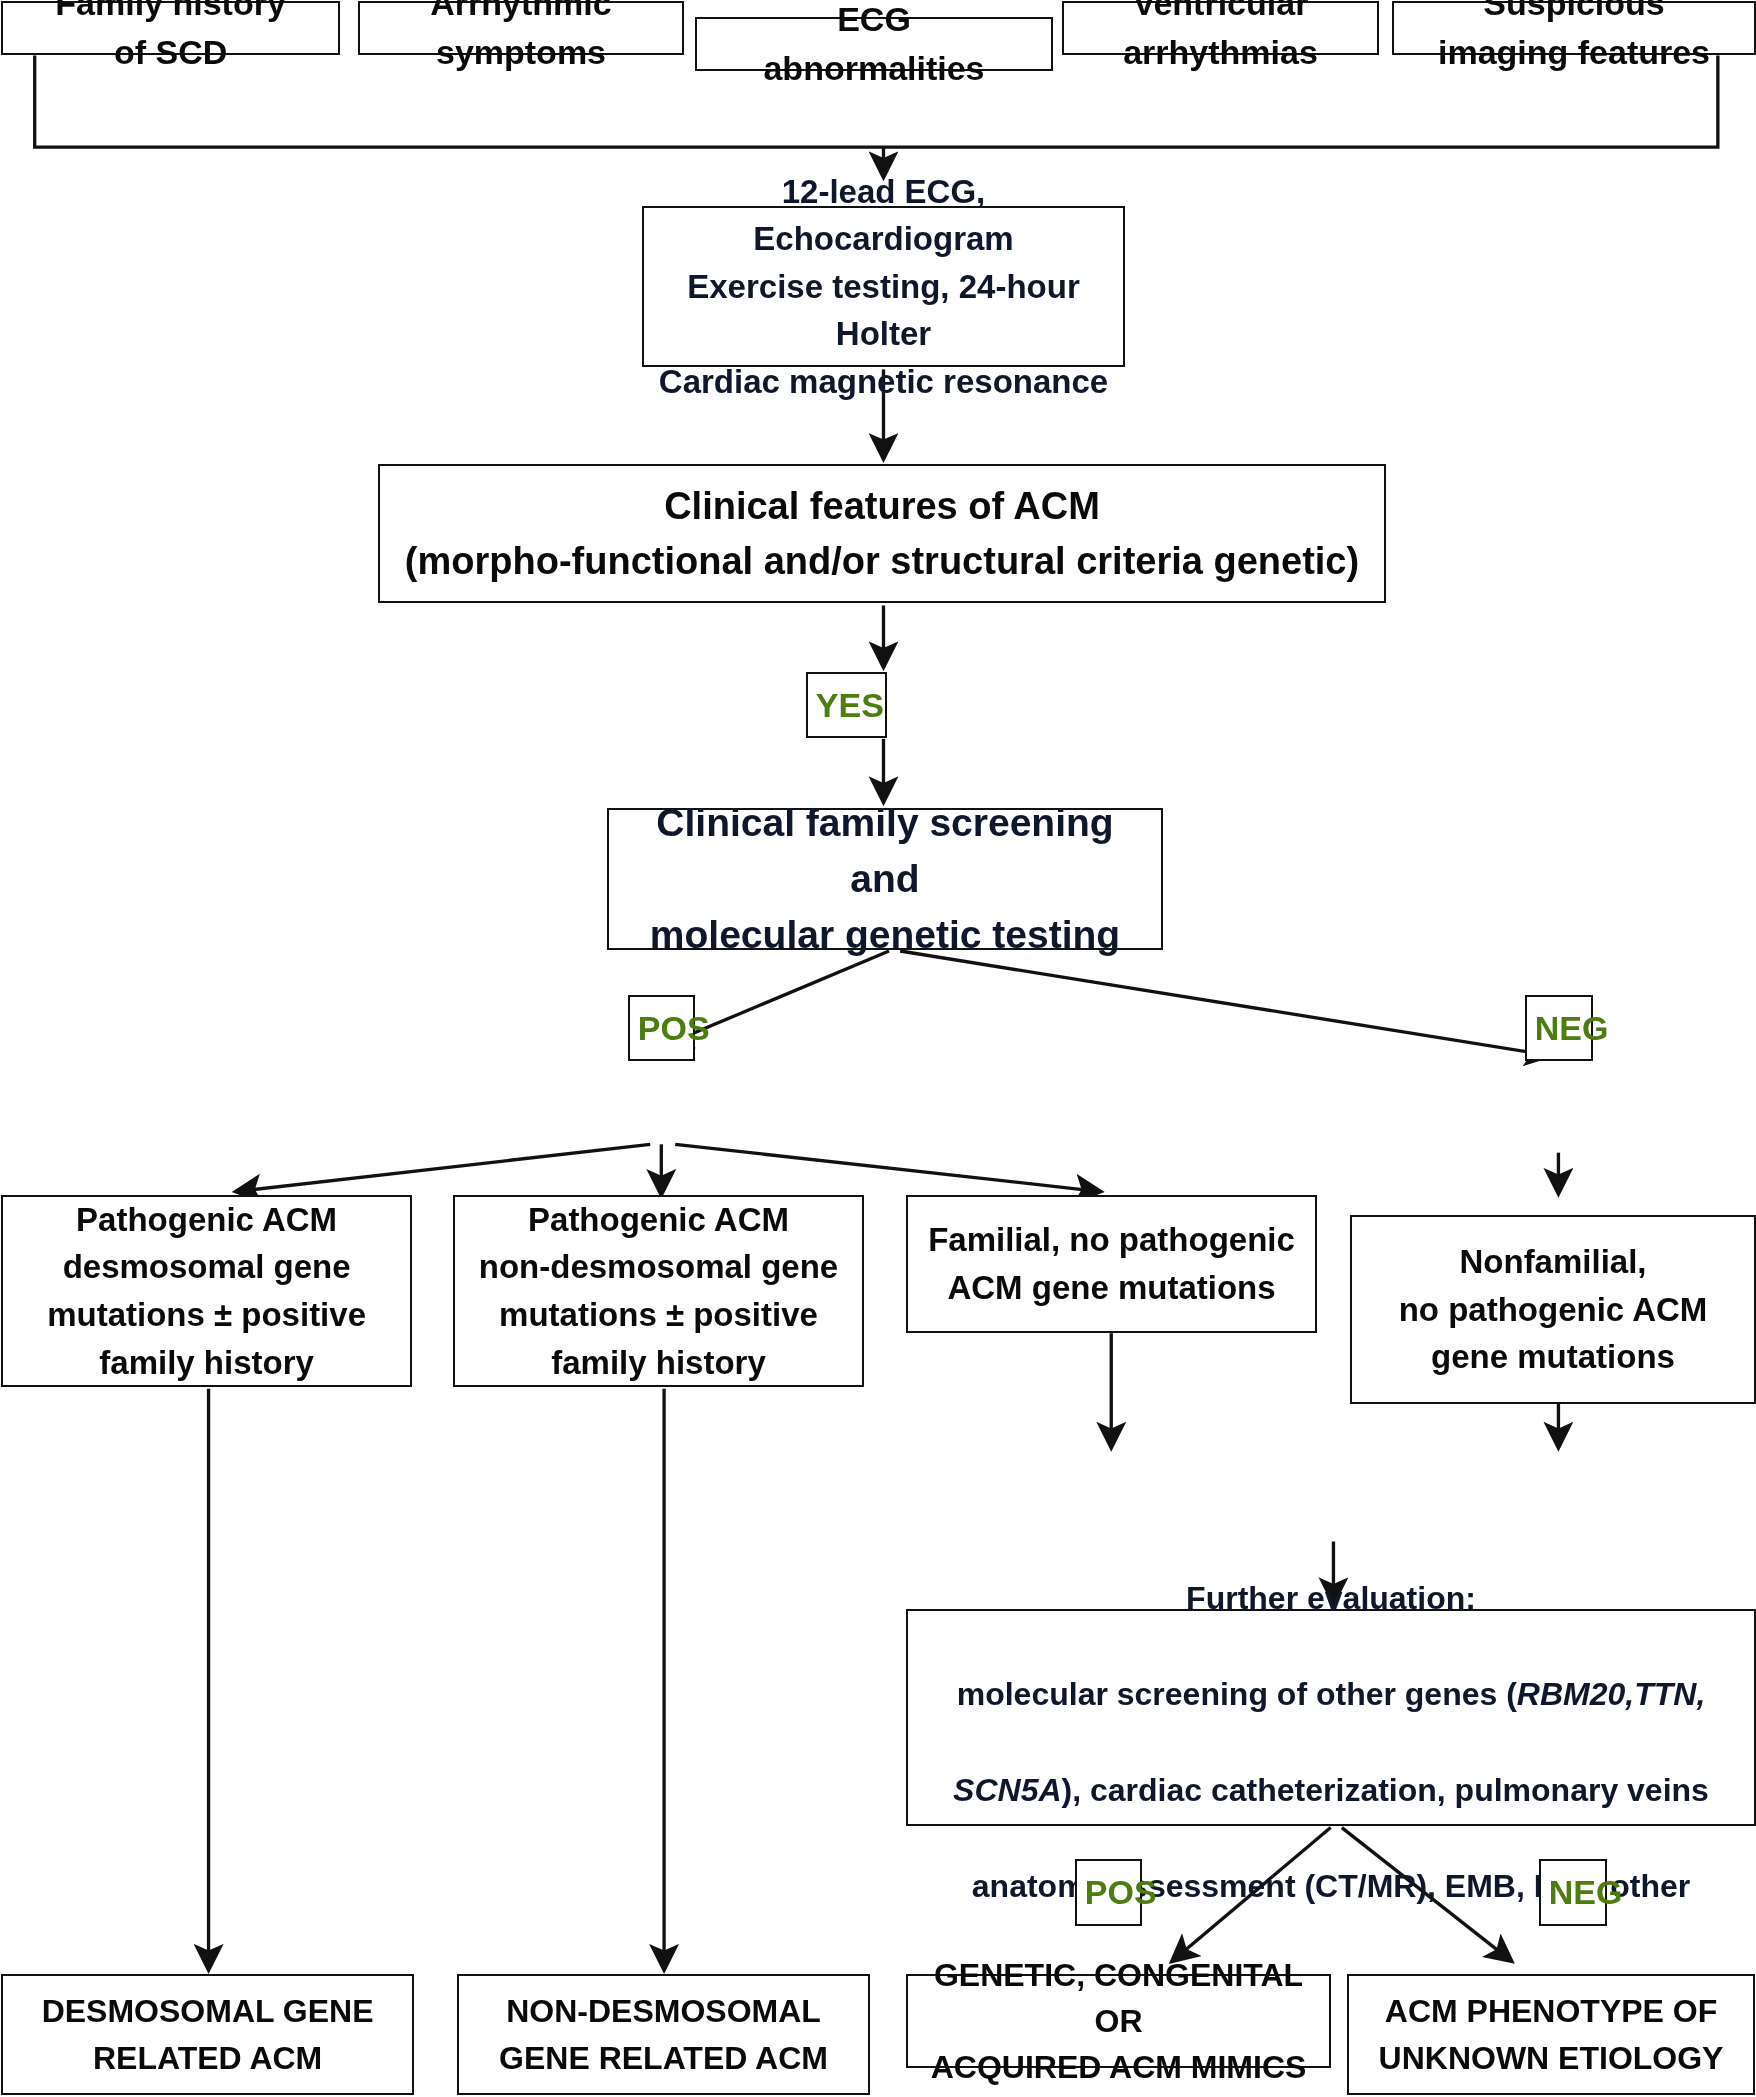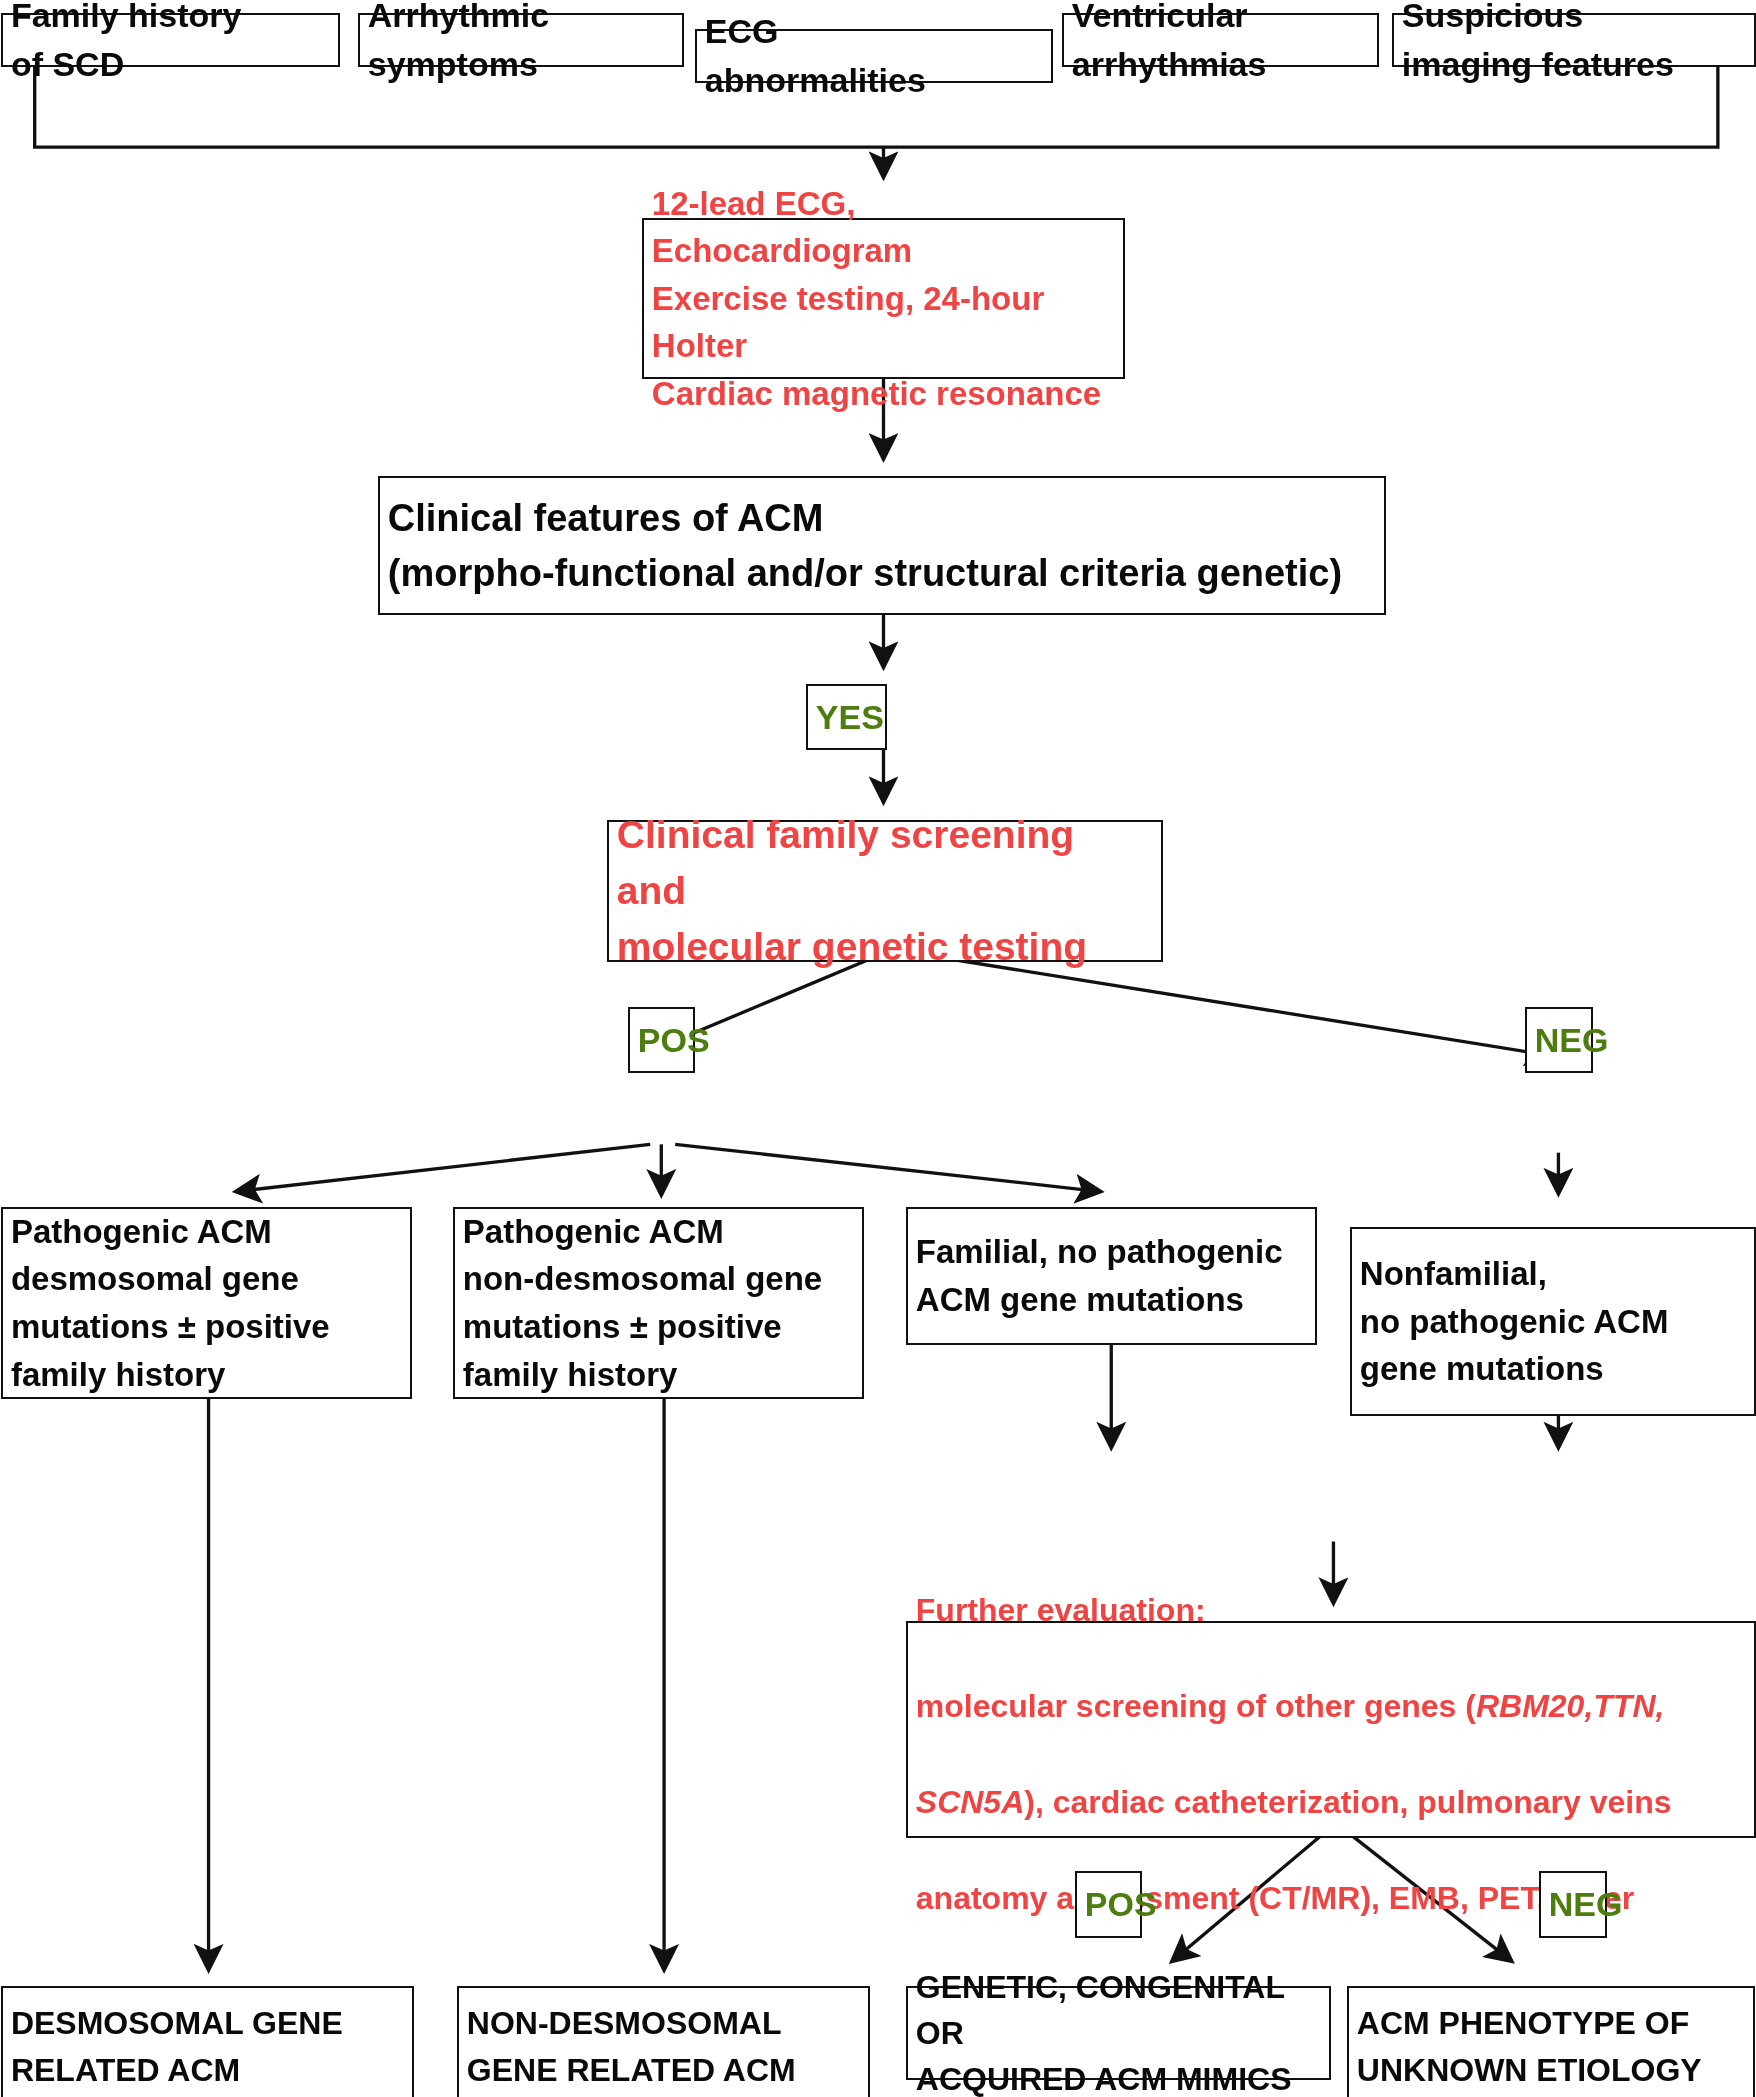--- a/index.html
+++ b/index.html
@@ -24,33 +24,32 @@
     z-index: 1;
   }
   .node {
     position: absolute;
     box-sizing: border-box;
     background: #ffffff;
     border: 2.8px solid #111111;
     display: flex;
     align-items: center;
     justify-content: center;
-    text-align: left;
+    text-align: center;
     z-index: 2;
     padding: 3.3px 7.8px;
     line-height: 1.44;
-    margin-top: 12px;
   }
   .node .txt {
     display: block;
     width: 100%;
     white-space: pre-line;
   }
   .black  { color: #0a0a0a; font-weight: bold; }
-  .navy   { color: #ef4444; font-weight: bold; }
+  .navy   { color: #0f172a; font-weight: bold; }
   .red    { color: #4d7c0f; font-weight: bold; }
 
   .fs-top      { font-size: 34px; }
   .fs-tests    { font-size: 33px; }
   .fs-clin     { font-size: 38px; }
   .fs-flag     { font-size: 34px; }
   .fs-screen   { font-size: 39px; }
   .fs-mid      { font-size: 33px; }
   .fs-diff     { font-size: 38px; }
   .fs-eval     { font-size: 32px; }

